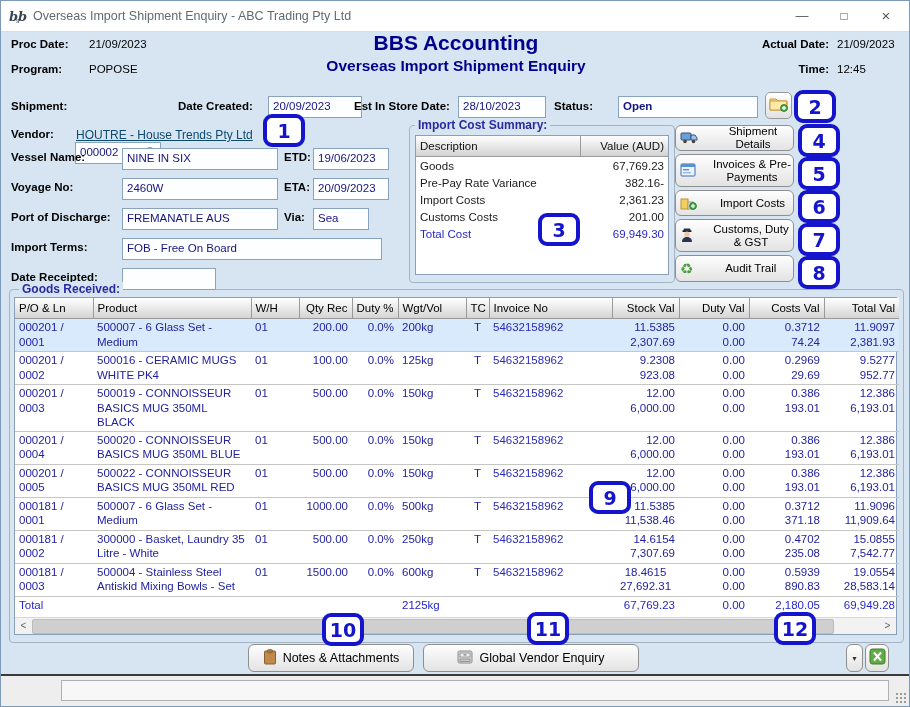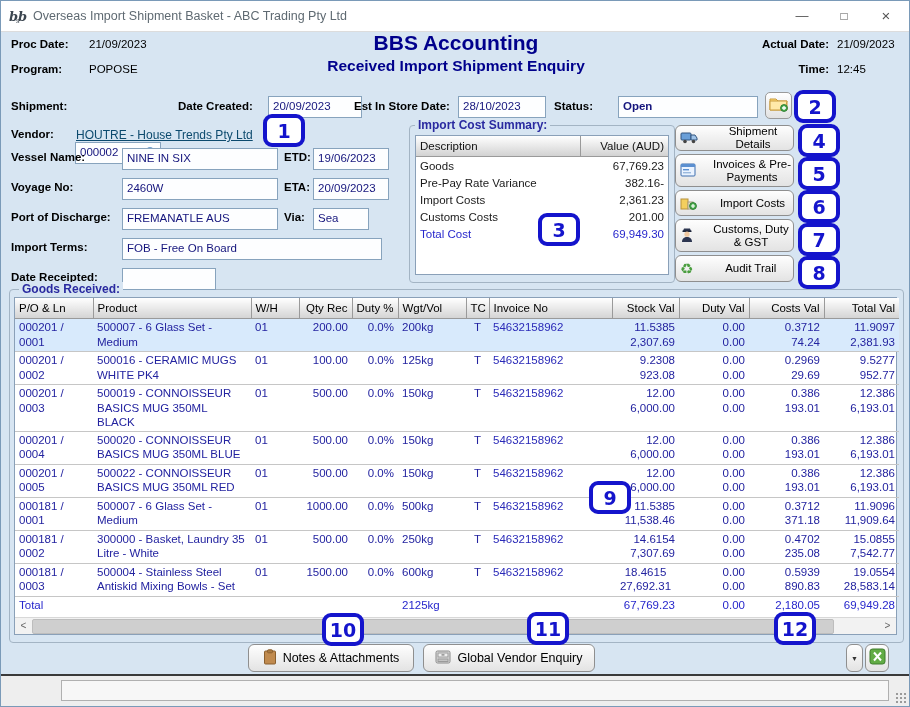--- a/index.html
+++ b/index.html
@@ -53,34 +53,34 @@
 
 <div class="window">
   <div class="titlebar">
     <span class="app-icon">
       <svg width="18" height="18" viewBox="0 0 18 18">
           <text x="0" y="14" font-family="DejaVu Serif, serif" font-style="italic" font-weight="bold" font-size="13" fill="#3c4650">b</text>
           <text x="7" y="16" font-family="DejaVu Serif, serif" font-size="7" fill="#3c4650">s</text>
           <text x="9" y="14" font-family="DejaVu Serif, serif" font-style="italic" font-weight="bold" font-size="13" fill="#3c4650">b</text>
         </svg>
     </span>
-    <span class="title-text">Overseas Import Shipment Basket - ABC Trading Pty Ltd</span>
+    <span class="title-text">Overseas Import Shipment Enquiry - ABC Trading Pty Ltd</span>
     <span class="win-btn" style="right:86px;">—</span>
     <span class="win-btn" style="right:44px;font-size:12px;">□</span>
     <span class="win-btn" style="right:2px;font-size:15px;">×</span>
   </div>
 
   <div class="layer" id="layer">
 
     <span class="lbl" style="left:10px;top:37px;">Proc Date:</span>
     <span class="txt" style="left:88px;top:37px;">21/09/2023</span>
     <span class="lbl" style="left:10px;top:62px;">Program:</span>
     <span class="txt" style="left:88px;top:62px;">POPOSE</span>
     <div class="app-title">BBS Accounting</div>
-    <div class="screen-title">Received Import Shipment Enquiry</div>
+    <div class="screen-title">Overseas Import Shipment Enquiry</div>
     <span class="lbl" style="left:744px;top:37px;width:84px;text-align:right;">Actual Date:</span>
     <span class="txt" style="left:836px;top:37px;">21/09/2023</span>
     <span class="lbl" style="left:744px;top:62px;width:84px;text-align:right;">Time:</span>
     <span class="txt" style="left:836px;top:62px;">12:45</span>
 
     <span class="lbl" style="left:10px;top:99px;">Shipment:</span>
     <div class="field" style="left:74px;top:95px;width:86px;margin-top:46px;">
       <span>000002</span>
       <span style="position:absolute;right:2px;top:3px;"><svg width="14" height="14" viewBox="0 0 14 14">
             <circle cx="6" cy="6" r="4" fill="#dceeff" stroke="#3f7fbf" stroke-width="1.6"></circle>
@@ -447,21 +447,21 @@
       </div>
     </div>
 
     <div class="btn" style="left:247px;top:643px;width:166px;">
       <span><svg width="14" height="16" viewBox="0 0 14 16">
             <rect x="1.5" y="2" width="11" height="13" rx="1" fill="#c08a4e" stroke="#8a5f2e"></rect>
             <rect x="4.5" y="0.8" width="5" height="3" rx="1" fill="#a87941" stroke="#8a5f2e"></rect>
           </svg></span>
       <span>Notes &amp; Attachments</span>
     </div>
-    <div class="btn" style="left:422px;top:643px;width:172px;">
+    <div class="btn" style="left:422px;top:643px;width:216px;">
       <span><svg width="16" height="14" viewBox="0 0 16 14">
             <rect x="1" y="1" width="14" height="12" rx="1.5" fill="#d9d9d9" stroke="#8a8a8a"></rect>
             <rect x="3" y="3" width="10" height="4" fill="#efefef" stroke="#9a9a9a"></rect>
             <rect x="6.5" y="4.2" width="3" height="1.4" fill="#8a8a8a"></rect>
             <rect x="3" y="9" width="10" height="2.5" fill="#c4c4c4" stroke="#9a9a9a"></rect>
           </svg></span>
       <span>Global Vendor Enquiry</span>
     </div>
     <div class="btn" style="left:732px;top:643px;width:111px;font-weight:bold;margin-top:32px;">
       <span><svg width="18" height="15" viewBox="0 0 18 15">

